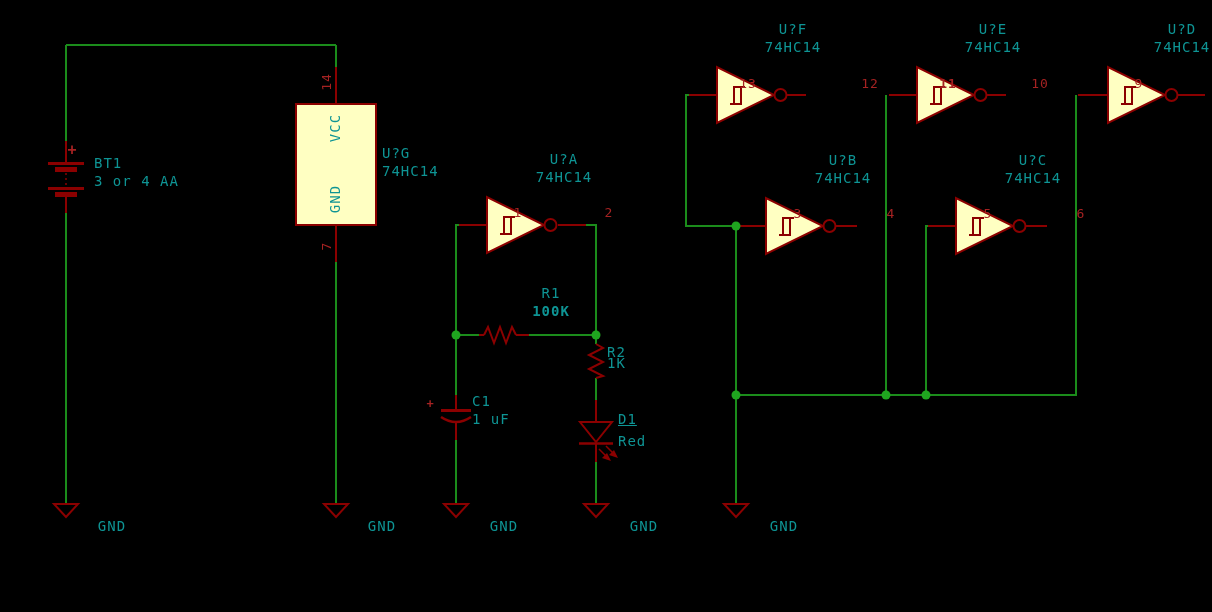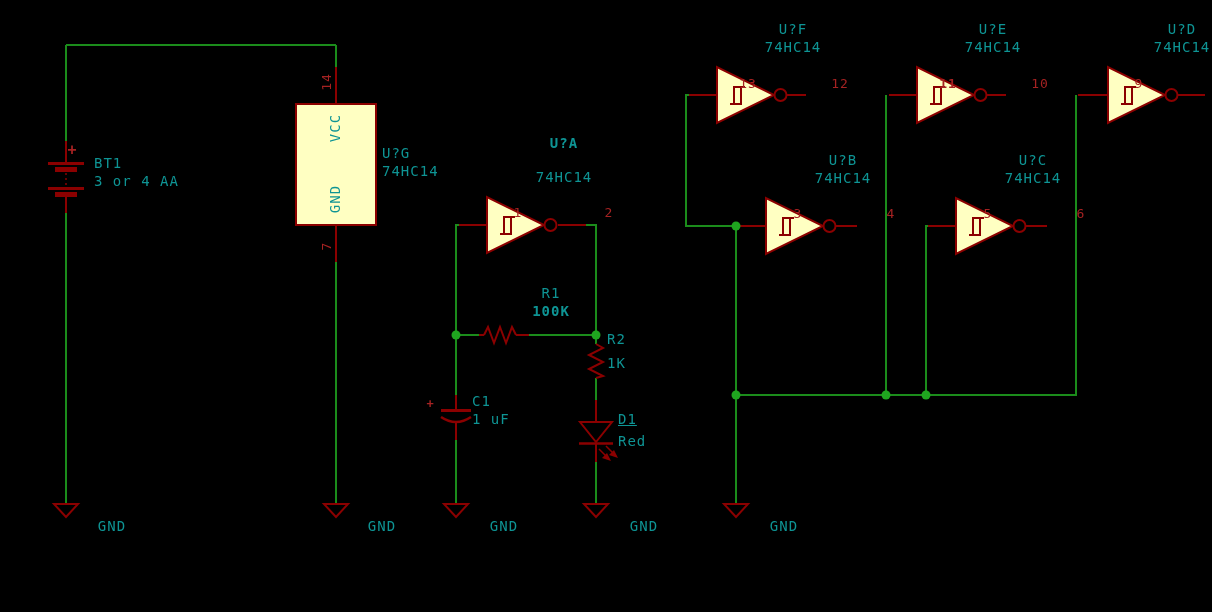--- a/index.html
+++ b/index.html
@@ -157,29 +157,29 @@
   <span class="t" style="left:94px;top:156px;">BT1</span>
   <span class="t" style="left:94px;top:174px;">3 or 4 AA</span>
 
   <span class="t v" style="left:335px;top:128px;">VCC</span>
   <span class="t v" style="left:335px;top:199px;">GND</span>
   <span class="r v" style="left:326px;top:82px;">14</span>
   <span class="r v" style="left:326px;top:246px;">7</span>
   <span class="t" style="left:382px;top:146px;">U?G</span>
   <span class="t" style="left:382px;top:164px;">74HC14</span>
 
-  <span class="t c" style="left:516px;top:136px;font-weight:bold;">U?A</span>
+  <span class="t c" style="left:516px;top:152px;">U?A</span>
   <span class="t c" style="left:516px;top:170px;">74HC14</span>
   <span class="r c" style="left:470px;top:206px;">1</span>
   <span class="r c" style="left:561px;top:206px;">2</span>
 
   <span class="t c" style="left:745px;top:22px;">U?F</span>
   <span class="t c" style="left:745px;top:40px;">74HC14</span>
   <span class="r c" style="left:700px;top:77px;">13</span>
-  <span class="r c" style="left:792px;top:77px;">12</span>
+  <span class="r c" style="left:822px;top:77px;">12</span>
 
   <span class="t c" style="left:945px;top:22px;">U?E</span>
   <span class="t c" style="left:945px;top:40px;">74HC14</span>
   <span class="r c" style="left:900px;top:77px;font-weight:bold;">11</span>
   <span class="r c" style="left:992px;top:77px;">10</span>
 
   <span class="t c" style="left:1134px;top:22px;">U?D</span>
   <span class="t c" style="left:1134px;top:40px;">74HC14</span>
   <span class="r c" style="left:1091px;top:77px;">9</span>
   <span class="r c" style="left:1182px;top:77px;">8</span>
@@ -189,21 +189,21 @@
   <span class="r c" style="left:750px;top:207px;">3</span>
   <span class="r c" style="left:843px;top:207px;">4</span>
 
   <span class="t c" style="left:985px;top:153px;text-align:right;">U?C</span>
   <span class="t c" style="left:985px;top:171px;">74HC14</span>
   <span class="r c" style="left:940px;top:207px;">5</span>
   <span class="r c" style="left:1033px;top:207px;">6</span>
 
   <span class="t c" style="left:503px;top:286px;">R1</span>
   <span class="t c" style="left:503px;top:304px;font-weight:bold;">100K</span>
-  <span class="t" style="left:607px;top:332px;">R2</span>
+  <span class="t" style="left:607px;top:345px;">R2</span>
   <span class="t" style="left:607px;top:356px;">1K</span>
 
   <span class="plus" style="left:430px;top:398px;font-size:12px;">+</span>
   <span class="t" style="left:472px;top:394px;">C1</span>
   <span class="t" style="left:472px;top:412px;">1 uF</span>
 
   <span class="t" style="left:618px;top:412px;text-decoration:underline;">D1</span>
   <span class="t" style="left:618px;top:434px;">Red</span>
 
   <span class="t c" style="left:64px;top:519px;">GND</span>

